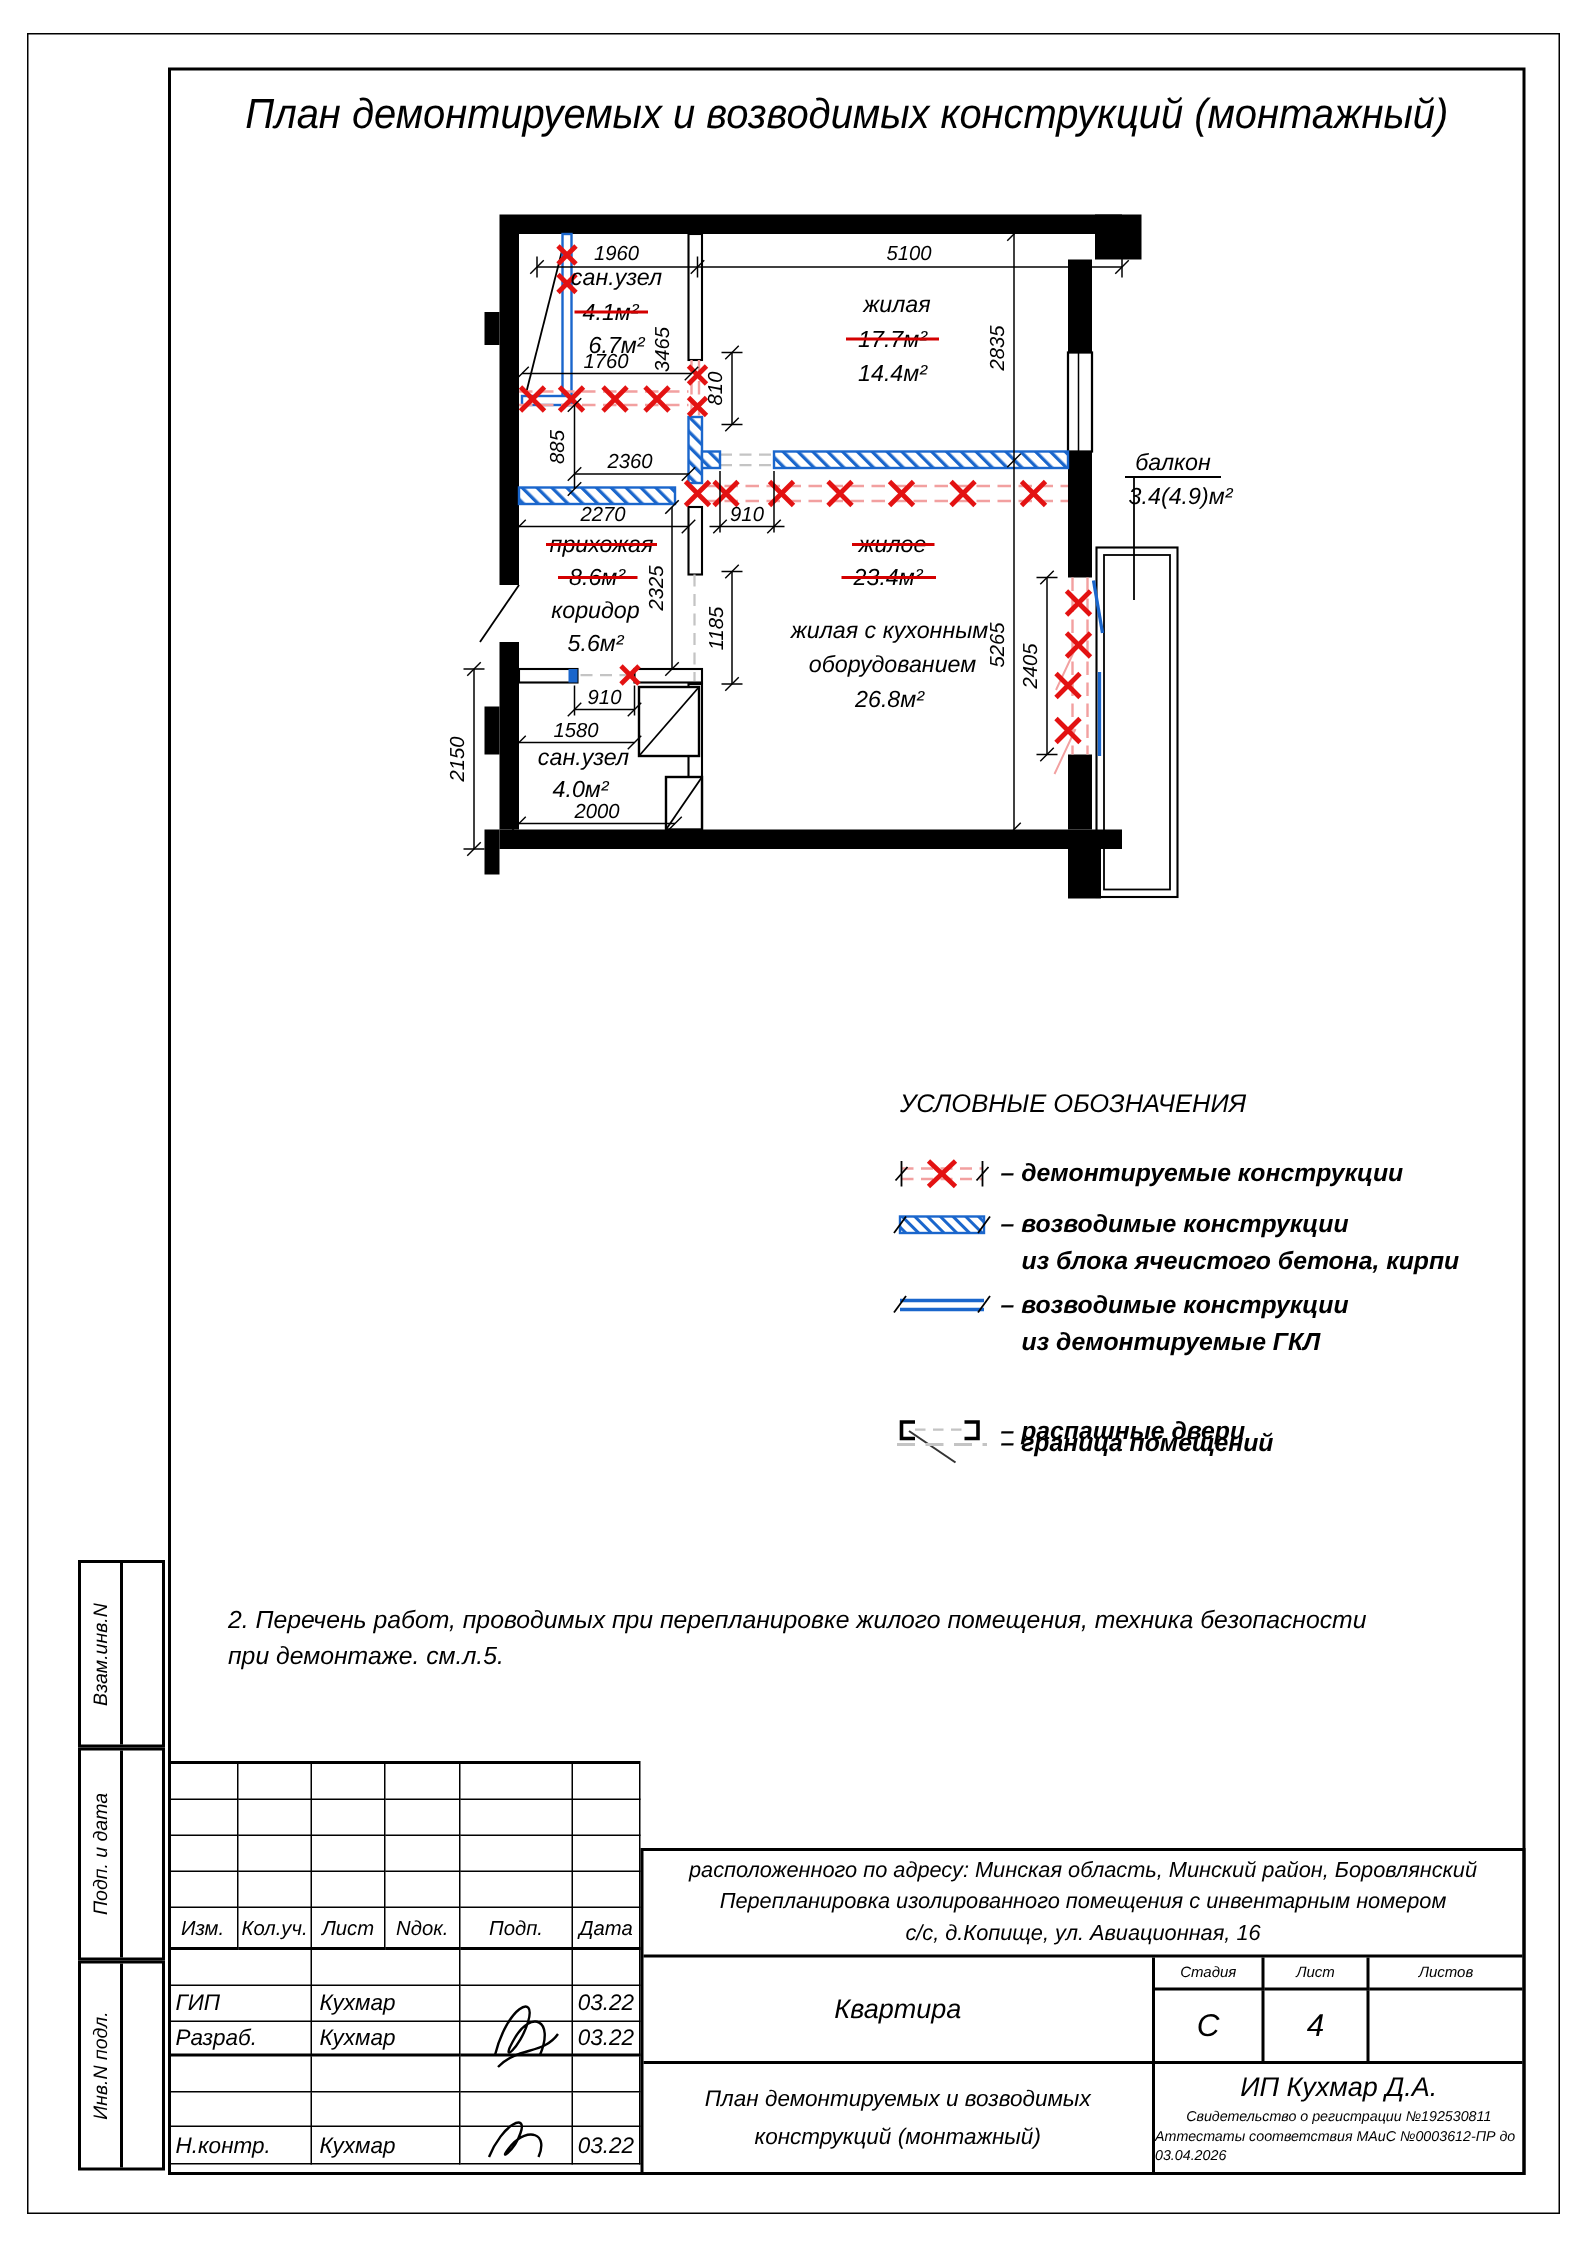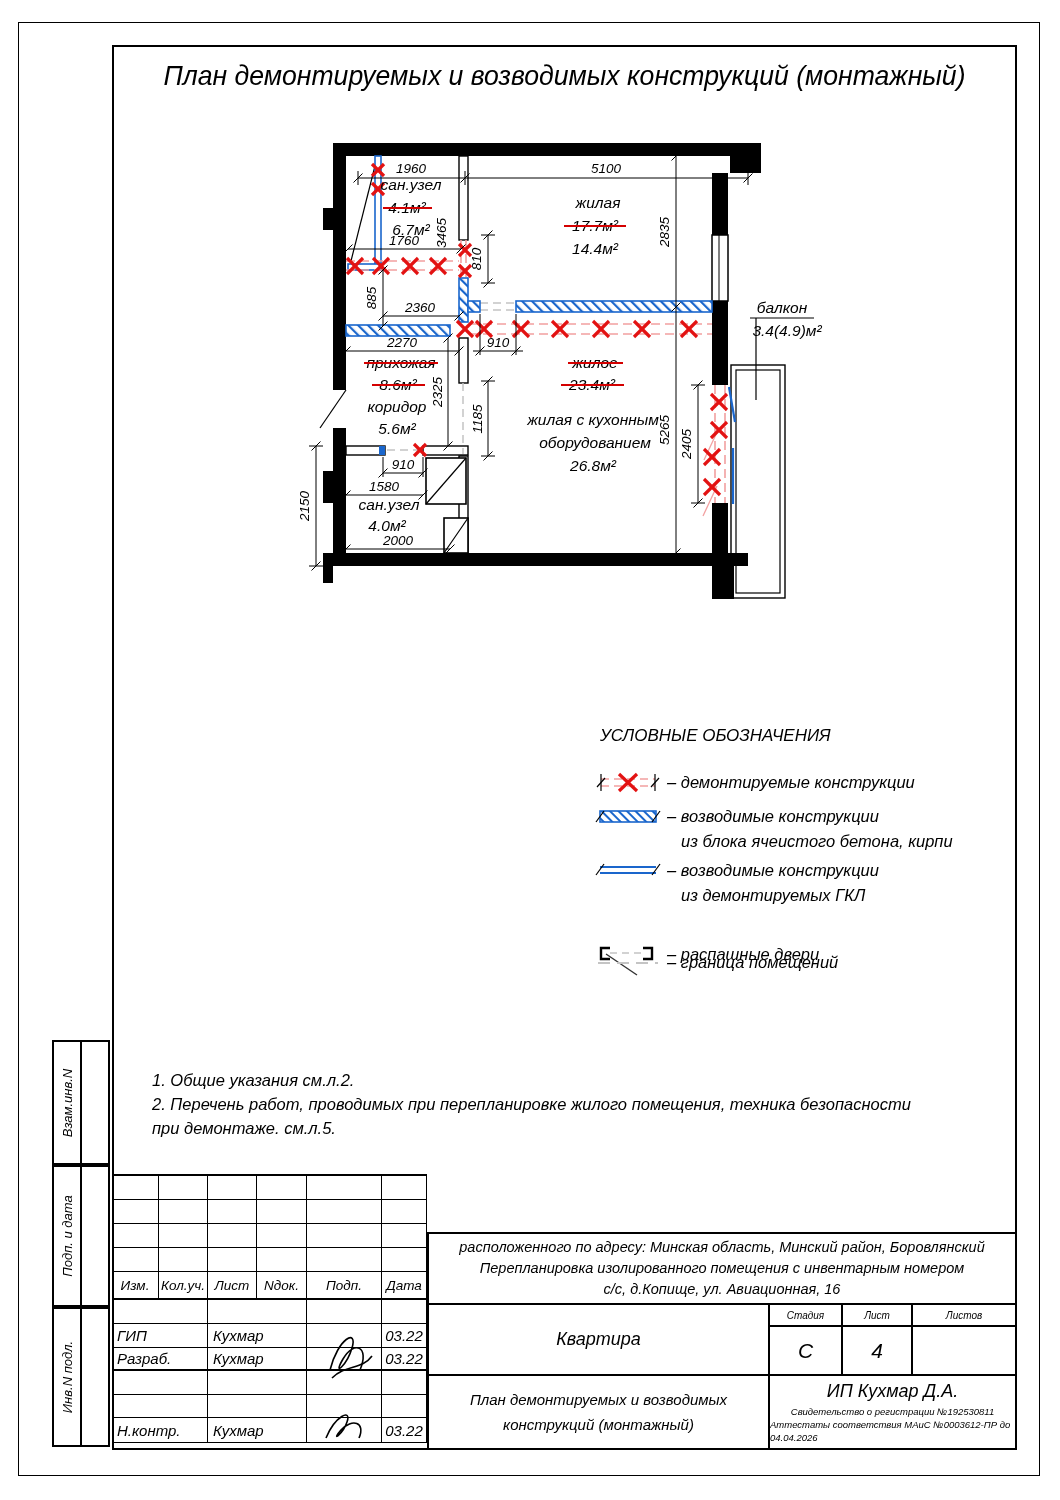--- a/index.html
+++ b/index.html
@@ -6,21 +6,21 @@
   .sheet{position:relative;width:1060px;height:1500px;background:#ffffff;overflow:hidden;
          font-family:"Liberation Sans", sans-serif;color:#000;}
   .abs{position:absolute;}
   .outer-frame{left:18px;top:22px;width:1022px;height:1454px;border:1.5px solid #000;box-sizing:border-box;}
   .inner-frame{left:112px;top:45px;width:905px;height:1405px;border:2.5px solid #000;box-sizing:border-box;}
   .sheet-title{left:118px;top:60px;width:893px;text-align:center;font-style:italic;font-size:28px;
                letter-spacing:0px;transform:scaleX(.95);white-space:nowrap;}
   
   .legend{left:593px;top:718px;width:420px;font-style:italic;}
   .legend-title{position:absolute;left:7px;top:8px;font-size:17px;}
-  .lrow{position:absolute;left:0;display:flex;align-items:flex-start;}
+  .lrow{position:absolute;left:0;display:flex;align-items:flex-start;font-weight:bold;}
   .lsym{width:74px;flex:0 0 74px;}
   .ltxt{font-size:16.5px;line-height:25px;white-space:nowrap;}
   .ltxt .l2{margin-left:14px;}
   
   .notes{left:152px;top:1068px;font-style:italic;font-size:16.5px;line-height:24px;white-space:nowrap;}
   
   .vbox{border:2px solid #000;box-sizing:border-box;display:flex;}
   .vbox .lab{width:26px;border-right:2px solid #000;position:relative;}
   .vbox .lab span{position:absolute;left:50%;top:50%;transform:translate(-50%,-50%) rotate(-90deg);
                   font-style:italic;font-size:13px;white-space:nowrap;}
@@ -374,21 +374,21 @@
       <div class="lsym">
         <svg width="72" height="25" viewBox="0 0 72 25">
           <line x1="7" y1="9" x2="63" y2="9" stroke="#1a66cc" stroke-width="2.2"></line>
           <line x1="7" y1="15" x2="63" y2="15" stroke="#1a66cc" stroke-width="2.2"></line>
           <line x1="3" y1="17" x2="11" y2="6" stroke="#000" stroke-width="1.2"></line>
           <line x1="59" y1="17" x2="67" y2="6" stroke="#000" stroke-width="1.2"></line>
         </svg>
       </div>
       <div class="ltxt">
         <div>– возводимые конструкции</div>
-        <div class="l2">из демонтируемых ГКЛ</div>
+        <div class="l2">из демонтируемые ГКЛ</div>
       </div>
     </div>
 
     <div class="lrow" style="top:196px;margin-top:28px;">
       <div class="lsym">
         <svg width="72" height="34" viewBox="0 0 72 34" style="overflow:visible;">
           <path d="M17,6 h-9 v11 h9" fill="none" stroke="#000" stroke-width="2.4"></path>
           <path d="M50,6 h9 v11 h-9" fill="none" stroke="#000" stroke-width="2.4"></path>
           <line x1="17" y1="11" x2="50" y2="11" stroke="#c4c4c4" stroke-width="1.5" stroke-dasharray="7 5"></line>
           <line x1="13" y1="12" x2="44" y2="33" stroke="#333" stroke-width="1.4"></line>
@@ -405,21 +405,20 @@
           <line x1="5" y1="13" x2="65" y2="13" stroke="#c4c4c4" stroke-width="2" stroke-dasharray="12 7"></line>
         </svg>
       </div>
       <div class="ltxt">
         <div>– граница помещений</div>
       </div>
     </div>
   </div>
 
   <div class="abs notes">
-    <div>1. Общие указания см.л.2.</div>
     <div>2. Перечень работ, проводимых при перепланировке жилого помещения, техника безопасности</div>
     <div>при демонтаже. см.л.5.</div>
   </div>
 
   <div class="abs vbox" style="left:52px;top:1040px;width:58px;height:125px;">
     <div class="lab">
         <span>Взам.инв.N</span>
       </div>
   </div>
   <div class="abs vbox" style="left:52px;top:1165px;width:58px;height:142px;">
@@ -518,18 +517,18 @@
       </div>
     </div>
     <div class="tb-bot">
       <div class="tb-doc">
         <div>План демонтируемых и возводимых</div>
         <div>конструкций (монтажный)</div>
       </div>
       <div class="tb-co">
         <div class="nm">ИП Кухмар Д.А.</div>
         <div class="crt">Свидетельство о регистрации №192530811</div>
-        <div class="crt">Аттестаты соответствия МАиС №0003612-ПР до 04.04.2026</div>
+        <div class="crt">Аттестаты соответствия МАиС №0003612-ПР до 03.04.2026</div>
       </div>
     </div>
   </div>
 
 </div>
 
 </body></html>

